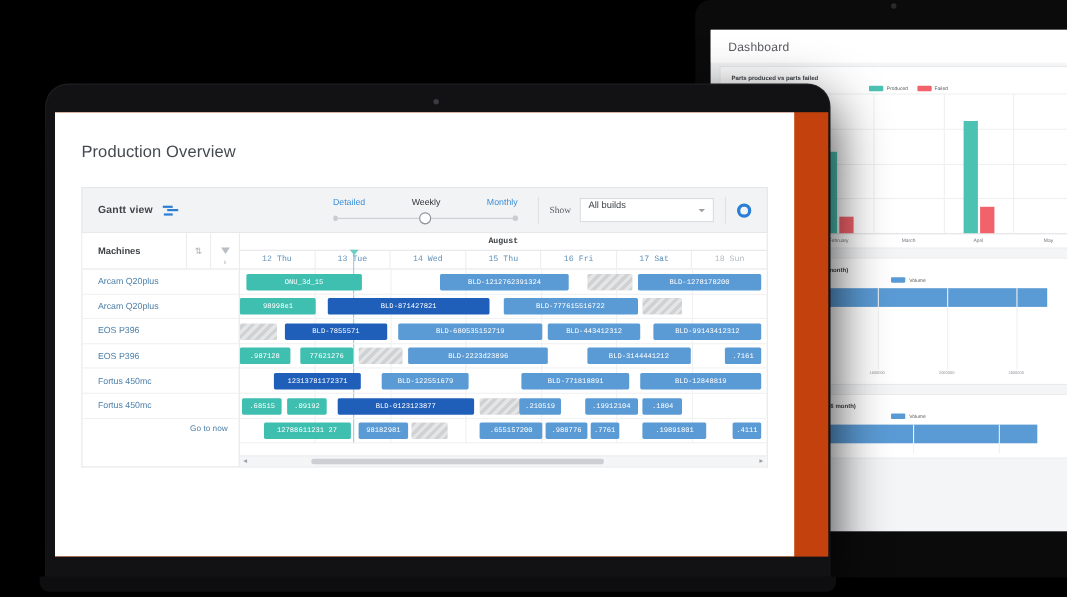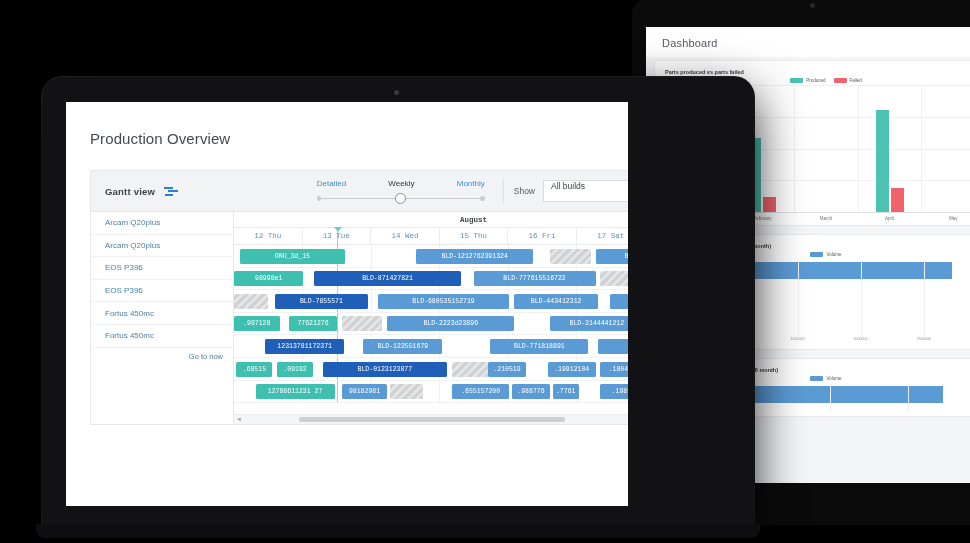--- a/index.html
+++ b/index.html
@@ -66,21 +66,21 @@
     position: absolute; left: 42px; top: 77px; width: 712px; height: 455px;
     background: #121214;
     border-radius: 20px 20px 6px 6px;
     box-shadow: 0 18px 50px rgba(0,0,0,0.85), 0 0 0 1px #26262a;
   }
   #laptop-cam {
     position: absolute; left: 352px; top: 13px; width: 5px; height: 5px;
     border-radius: 50%; background: #3a3a3f;
   }
   #laptop-screen {
-    position: absolute; left: 24px; top: 25px; width: 562px; height: 404px;
+    position: absolute; left: 8px; top: 25px; width: 703px; height: 404px;
     background: #c2410c; overflow: hidden;
   }
   #laptop-base {
     position: absolute; left: -6px; top: 447px; width: 724px; height: 14px;
     background: #0e0e10; border-radius: 0 0 9px 9px;
   }
 
   
   .app { width: 672px; height: 404px; background: #fff; position: relative; }
   .page-title {
@@ -113,21 +113,21 @@
   .slider-track .dot {
     position: absolute; top: 3px; width: 4.5px; height: 4.5px; border-radius: 50%; background: #c9cdd2;
   }
   .slider-track .dot.d1 { left: 0px; }
   .slider-track .dot.d3 { right: 0px; }
   .slider-track .knob {
     position: absolute; left: 50%; top: 0px; width: 11px; height: 11px; margin-left: -5.5px;
     border-radius: 50%; background: #fff; border: 1.6px solid #8a9096;
   }
   .tb-div { width: 1px; height: 24px; background: #dfe1e3; margin: 0 10px; }
-  .tb-show { font-size: 8.5px; color: #55595e; margin-right: 8px; }
+  .tb-show { font-size: 8.5px; color: #55595e; margin-right: 8px; font-family: Liberation Serif, serif; }
   .tb-select {
     width: 122px; height: 22px; background: #fff; border: 1px solid #d9dbde;
     display: flex; align-items: flex-start; padding: 0 7px; position: relative;
   }
   .tb-select .val { font-size: 8.5px; color: #3f4449; }
   .tb-select .caret {
     position: absolute; right: 7px; top: 9px;
     width: 0; height: 0; border-left: 3px solid transparent; border-right: 3px solid transparent;
     border-top: 3.5px solid #9aa0a6;
   }
@@ -375,20 +375,29 @@
           <div class="tb-div"></div>
           <div class="gear">
             <span class="ring"></span>
             <span class="hole"></span>
           </div>
         </div>
 
         <div class="grid-wrap">
 
           <div class="col-machines">
+            <div class="col-head">
+              <span class="ttl">Machines</span>
+              <span class="hdr-icons">
+                <span class="ico-sort">⇅</span>
+                <span class="ico-filter">
+                    <span class="funnel"></span>
+                  </span>
+              </span>
+            </div>
             <div class="mrow">Arcam Q20plus</div>
             <div class="mrow">Arcam Q20plus</div>
             <div class="mrow">EOS P396</div>
             <div class="mrow">EOS P396</div>
             <div class="mrow">Fortus 450mc</div>
             <div class="mrow">Fortus 450mc</div>
             <div class="goto">Go to now</div>
           </div>
 
           <div class="col-timeline">

